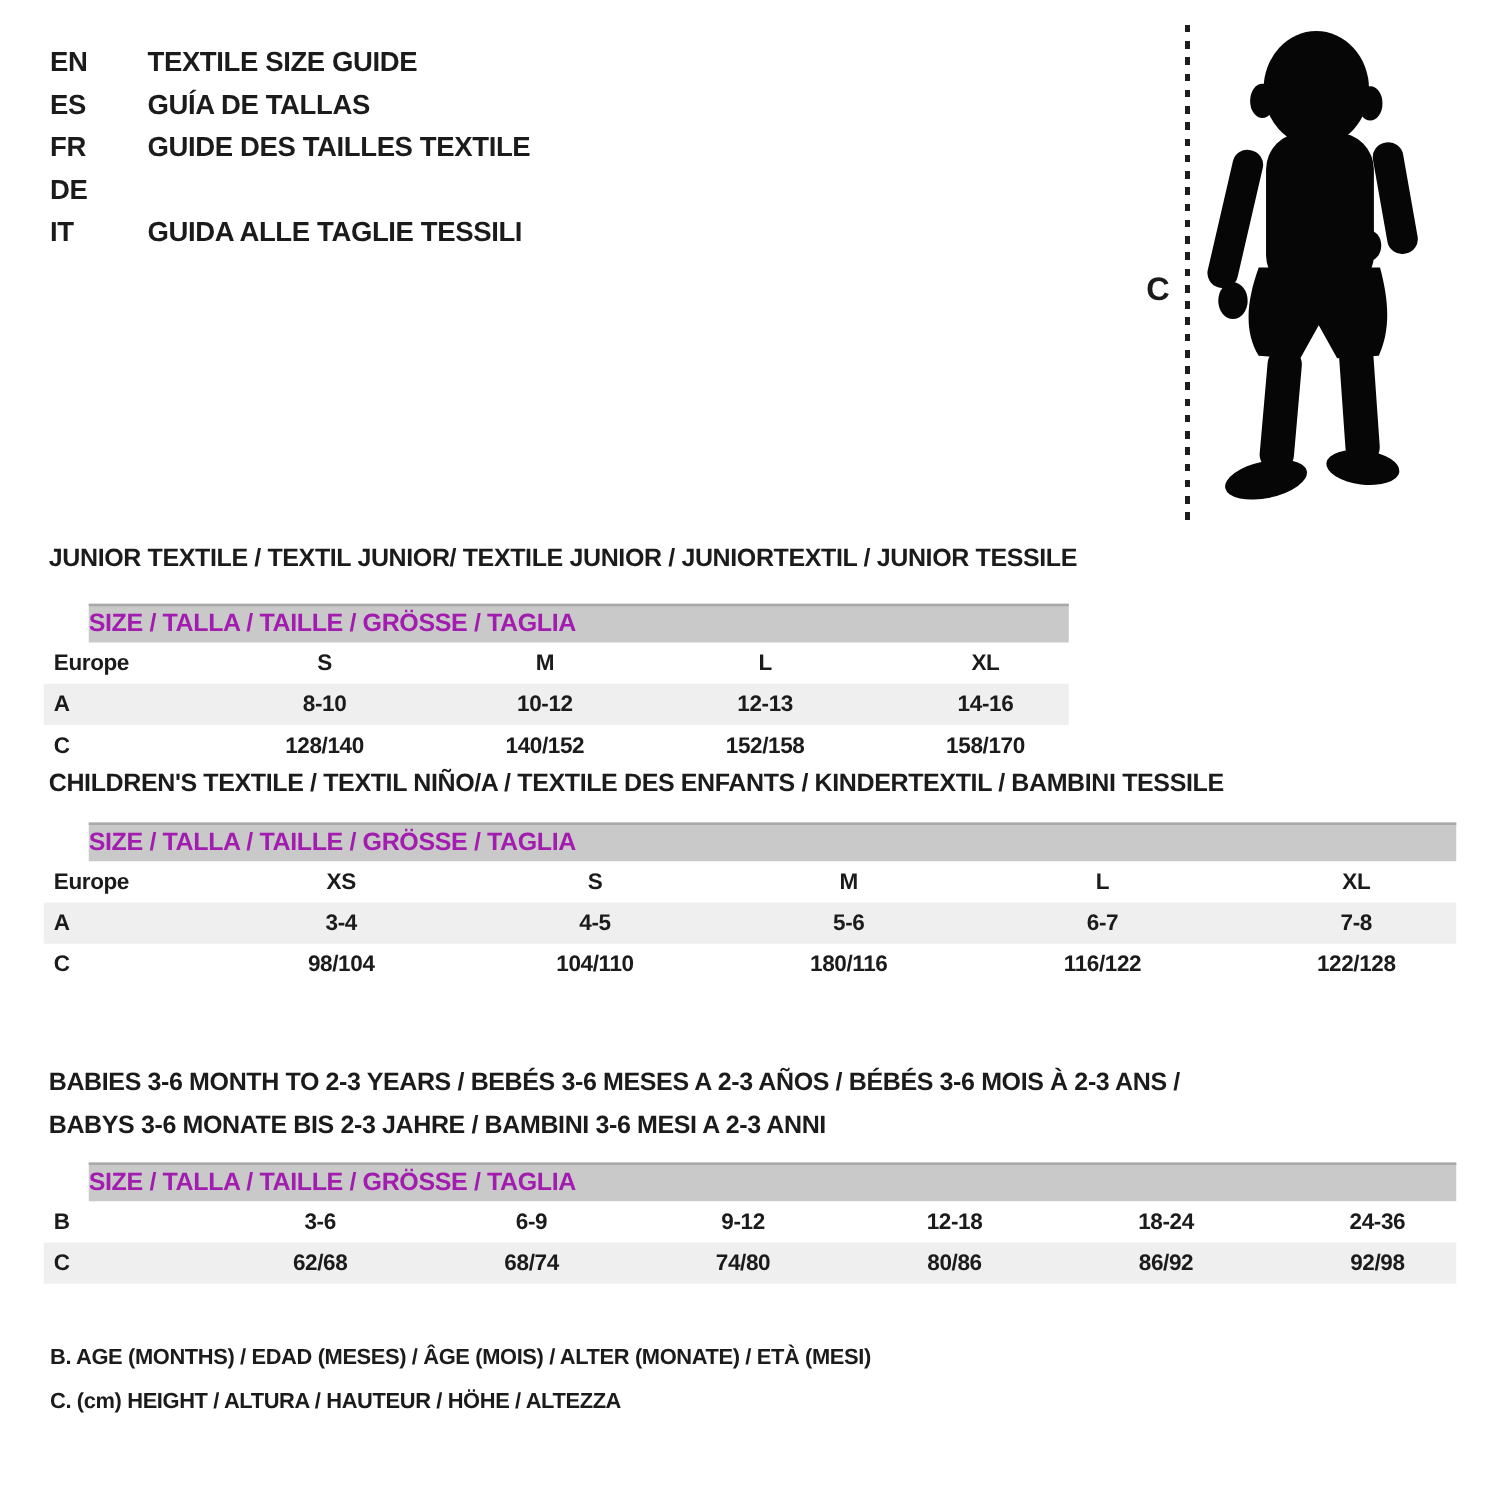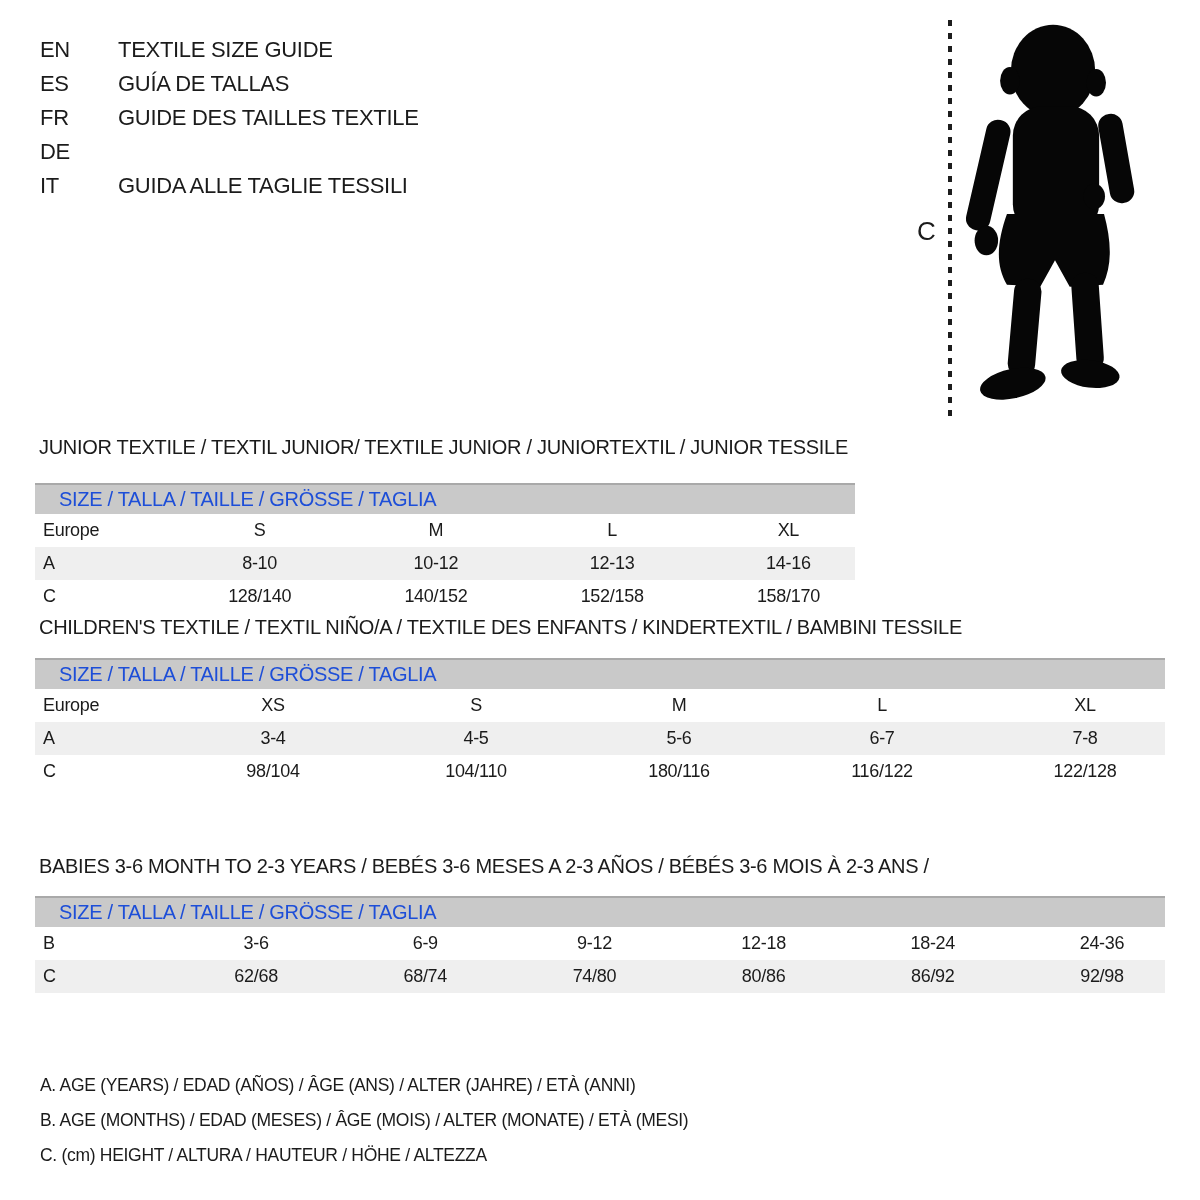--- a/index.html
+++ b/index.html
@@ -1,18 +1,18 @@
 <!DOCTYPE html>
 <html><head>
 <meta charset="utf-8">
 <style>
   html,body { margin:0; padding:0; background:#fff; }
   .page {
     position:relative; width:1200px; height:1200px; background:#ffffff;
-    font-family:"Liberation Sans", sans-serif; font-weight:normal; color:#1b1b1b;
+    font-family:"Liberation Sans", sans-serif; font-weight:bold; color:#1b1b1b;
     overflow:hidden; letter-spacing:-0.3px;
   }
 
   
   .lang-block { position:absolute; left:40px; top:33px; }
   .lang-row  { display:flex; height:34px; align-items:center; font-size:22px; }
   .lang-code { width:78px; }
 
   
   .figure-area { position:absolute; left:905px; top:12px; width:295px; height:412px; }
@@ -24,22 +24,22 @@
   .silhouette { position:absolute; left:55px; top:6px; width:190px; height:402px; }
 
   
   .section { position:absolute; left:35px; }
   .sec-junior   { top:430px; width:820px;  }
   .sec-children { top:610px; width:1130px; }
   .sec-babies   { top:849px; width:1130px; }
   .sec-title { font-size:20px; line-height:34px; padding-left:4px; white-space:nowrap; }
   .size-bar {
     height:31px; background:#c9c9c9; border-top:2px solid #a9a9a9;
-    display:flex; align-items:center; padding-left:24px; box-sizing:border-box;
-    font-size:20px; color:#1d4ed8;
+    display:flex; align-items:center; padding-left:0; box-sizing:border-box;
+    font-size:20px; color:#a21caf;margin-left:36px;
   }
   .sec-junior .size-bar   { margin-top:19px; }
   .sec-children .size-bar { margin-top:14px; }
   .sec-babies .size-bar   { margin-top:13px; }
   .t-row { display:flex; height:33px; align-items:center; font-size:18px;gap:43px; }
   .t-row.shaded { background:#efefef; }
   .t-label { width:115px; padding-left:8px; box-sizing:border-box; }
   .t-cell  { flex:1; text-align:center; }
 
   
@@ -144,20 +144,21 @@
           <div class="t-label">C</div>
           <div class="t-cell">98/104</div>
           <div class="t-cell">104/110</div>
           <div class="t-cell">180/116</div>
           <div class="t-cell">116/122</div>
           <div class="t-cell">122/128</div>
         </div>
       </div>
       <div class="section sec-babies">
         <div class="sec-title">BABIES 3-6 MONTH TO 2-3 YEARS / BEBÉS 3-6 MESES A 2-3 AÑOS / BÉBÉS 3-6 MOIS À 2-3 ANS /</div>
+        <div class="sec-title">BABYS 3-6 MONATE BIS 2-3 JAHRE / BAMBINI 3-6 MESI A 2-3 ANNI</div>
         <div class="size-bar">SIZE / TALLA / TAILLE / GRÖSSE / TAGLIA</div>
         <div class="t-row">
           <div class="t-label">B</div>
           <div class="t-cell">3-6</div>
           <div class="t-cell">6-9</div>
           <div class="t-cell">9-12</div>
           <div class="t-cell">12-18</div>
           <div class="t-cell">18-24</div>
           <div class="t-cell">24-36</div>
         </div>
@@ -167,18 +168,17 @@
           <div class="t-cell">68/74</div>
           <div class="t-cell">74/80</div>
           <div class="t-cell">80/86</div>
           <div class="t-cell">86/92</div>
           <div class="t-cell">92/98</div>
         </div>
       </div>
     </div>
 
   <div class="legend">
-      <div class="legend-line">A. AGE (YEARS) / EDAD (AÑOS) / ÂGE (ANS) / ALTER (JAHRE) / ETÀ (ANNI)</div>
       <div class="legend-line">B. AGE (MONTHS) / EDAD (MESES) / ÂGE (MOIS) / ALTER (MONATE) / ETÀ (MESI)</div>
       <div class="legend-line">C. (cm) HEIGHT / ALTURA / HAUTEUR / HÖHE / ALTEZZA</div>
     </div>
 
 </div>
 
 </body></html>

